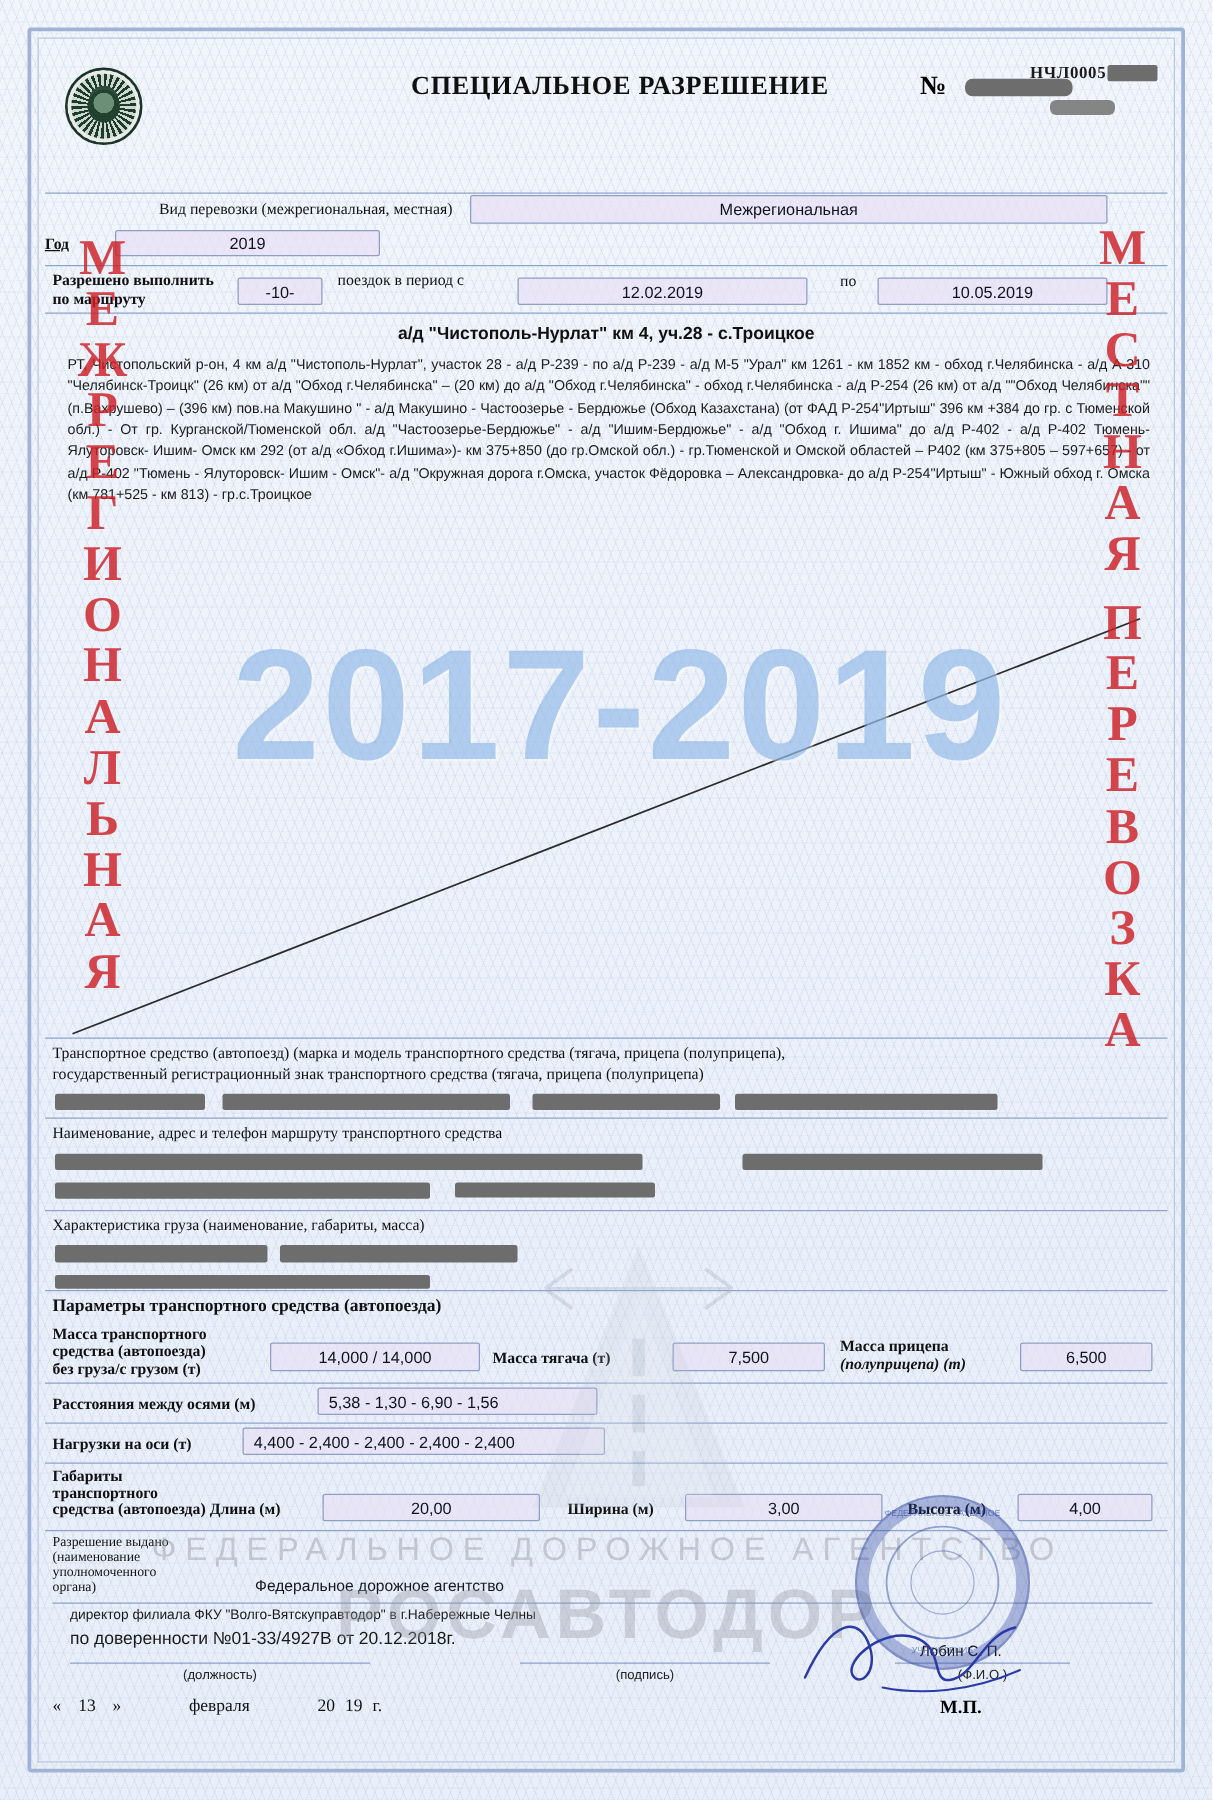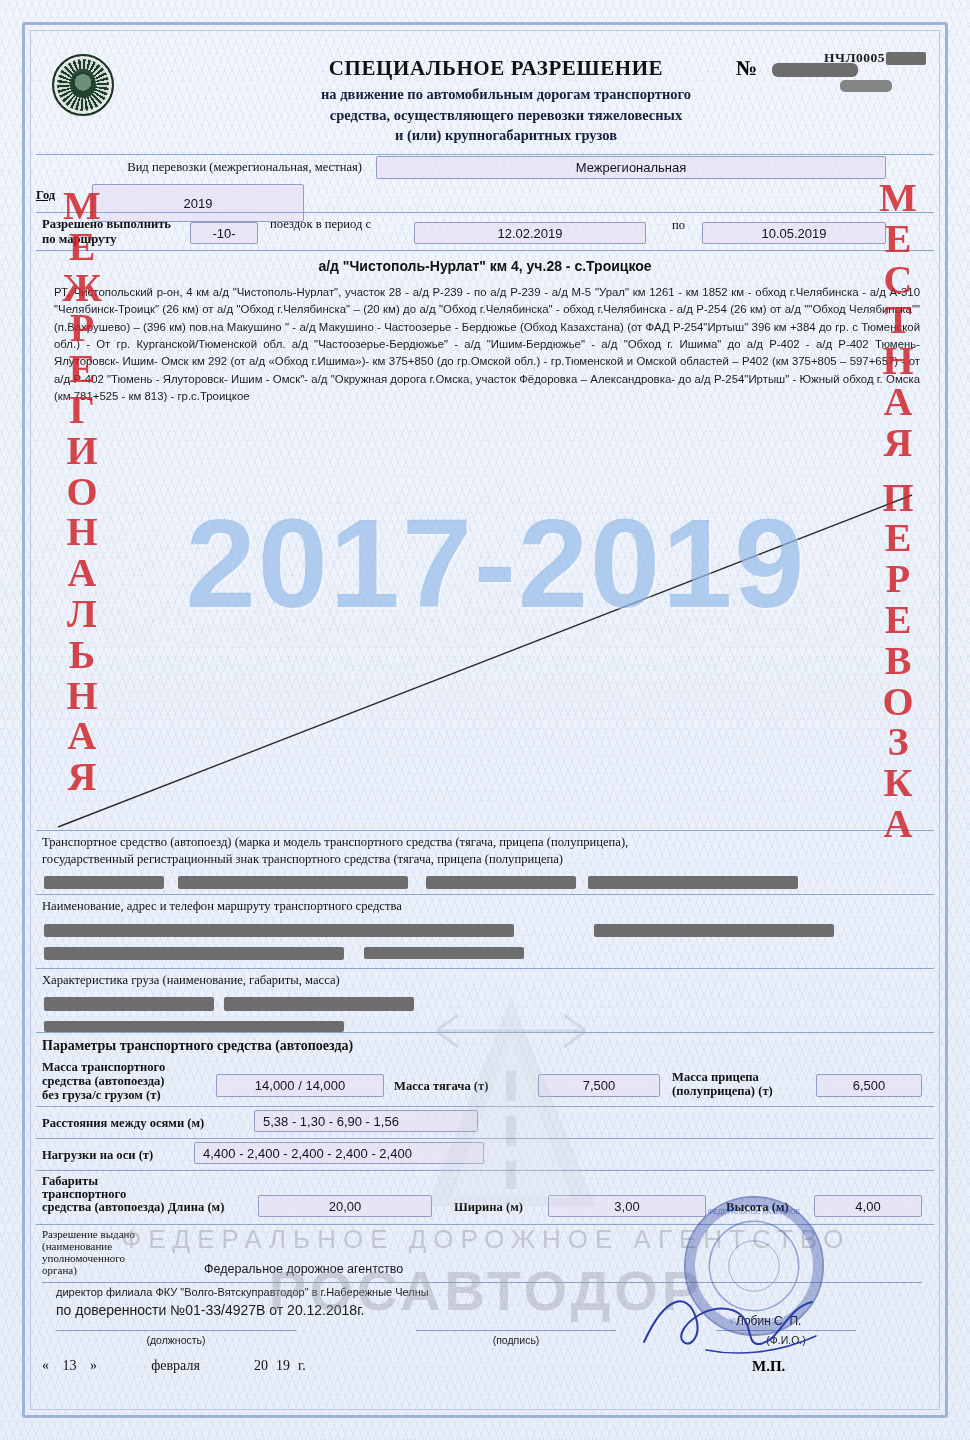--- a/index.html
+++ b/index.html
@@ -267,33 +267,28 @@
       <span>НЧЛ0005</span><span class="redact" style="width:40px;height:13px;margin-left:1px;"></span>
     </div>
 
     <h1 class="title">СПЕЦИАЛЬНОЕ РАЗРЕШЕНИЕ</h1>
     <div class="no-sign">
       <span>№</span>
       <span class="redact" style="width:86px;height:14px;margin-left:10px;border-radius:6px;"></span>
       <span class="redact soft" style="width:52px;height:12px;position:absolute;left:104px;top:24px;border-radius:5px;"></span>
     </div>
 
-    <div class="subtitle">
-      <div>на движение по автомобильным дорогам транспортного</div>
-      <div>средства, осуществляющего перевозки тяжеловесных</div>
-      <div>и (или) крупногабаритных грузов</div>
-    </div>
 
     <div class="sep" style="top:118px;"></div>
 
     <div class="lbl reg" style="left:6px; top:124px; width:320px;text-align:right;">Вид перевозки (межрегиональная, местная)</div>
     <div class="field" style="left:340px; top:120px; width:510px; height:23px;">Межрегиональная</div>
 
     <div class="lbl" style="left:0; top:152px;text-decoration:underline;">Год</div>
-    <div class="field" style="left:56px; top:148px; width:212px; height:38px;">2019</div>
+    <div class="field" style="left:56px; top:148px; width:212px; height:21px;">2019</div>
 
     <div class="sep" style="top:176px;"></div>
 
     <div class="lbl" style="left:6px; top:181px;">Разрешено выполнить</div>
     <div class="lbl" style="left:6px; top:196px;">по маршруту</div>
 
     <div class="field" style="left:154px; top:186px; width:68px; height:22px;">-10-</div>
     <div class="lbl reg" style="left:234px; top:181px;">поездок в период с</div>
     <div class="field" style="left:378px; top:186px; width:232px; height:22px;">12.02.2019</div>
     <div class="lbl reg" style="left:636px; top:182px;">по</div>
@@ -335,21 +330,21 @@
 
     <div class="lbl" style="left:6px; top:1024px;">Масса транспортного</div>
     <div class="lbl" style="left:6px; top:1038px;">средства (автопоезда)</div>
     <div class="lbl" style="left:6px; top:1052px;">без груза/с грузом (т)</div>
     <div class="field" style="left:180px; top:1038px; width:168px; height:23px;">14,000 / 14,000</div>
 
     <div class="lbl" style="left:358px; top:1043px;">Масса тягача (т)</div>
     <div class="field" style="left:502px; top:1038px; width:122px; height:23px;">7,500</div>
 
     <div class="lbl" style="left:636px; top:1034px;">Масса прицепа</div>
-    <div class="lbl" style="left:636px; top:1048px;">(полуприцепа) (т)</div>
+    <div class="lbl" style="left:636px; top:1048px;font-style:italic;">(полуприцепа) (т)</div>
     <div class="field" style="left:780px; top:1038px; width:106px; height:23px;">6,500</div>
 
     <div class="sep" style="top:1070px;"></div>
     <div class="lbl" style="left:6px; top:1080px;">Расстояния между осями (м)</div>
     <div class="field left" style="left:218px; top:1074px; width:224px; height:22px;">5,38 - 1,30 - 6,90 - 1,56</div>
 
     <div class="sep" style="top:1102px;"></div>
     <div class="lbl" style="left:6px; top:1112px;">Нагрузки на оси (т)</div>
     <div class="field left" style="left:158px; top:1106px; width:290px; height:22px;">4,400 - 2,400 - 2,400 - 2,400 - 2,400</div>
 

